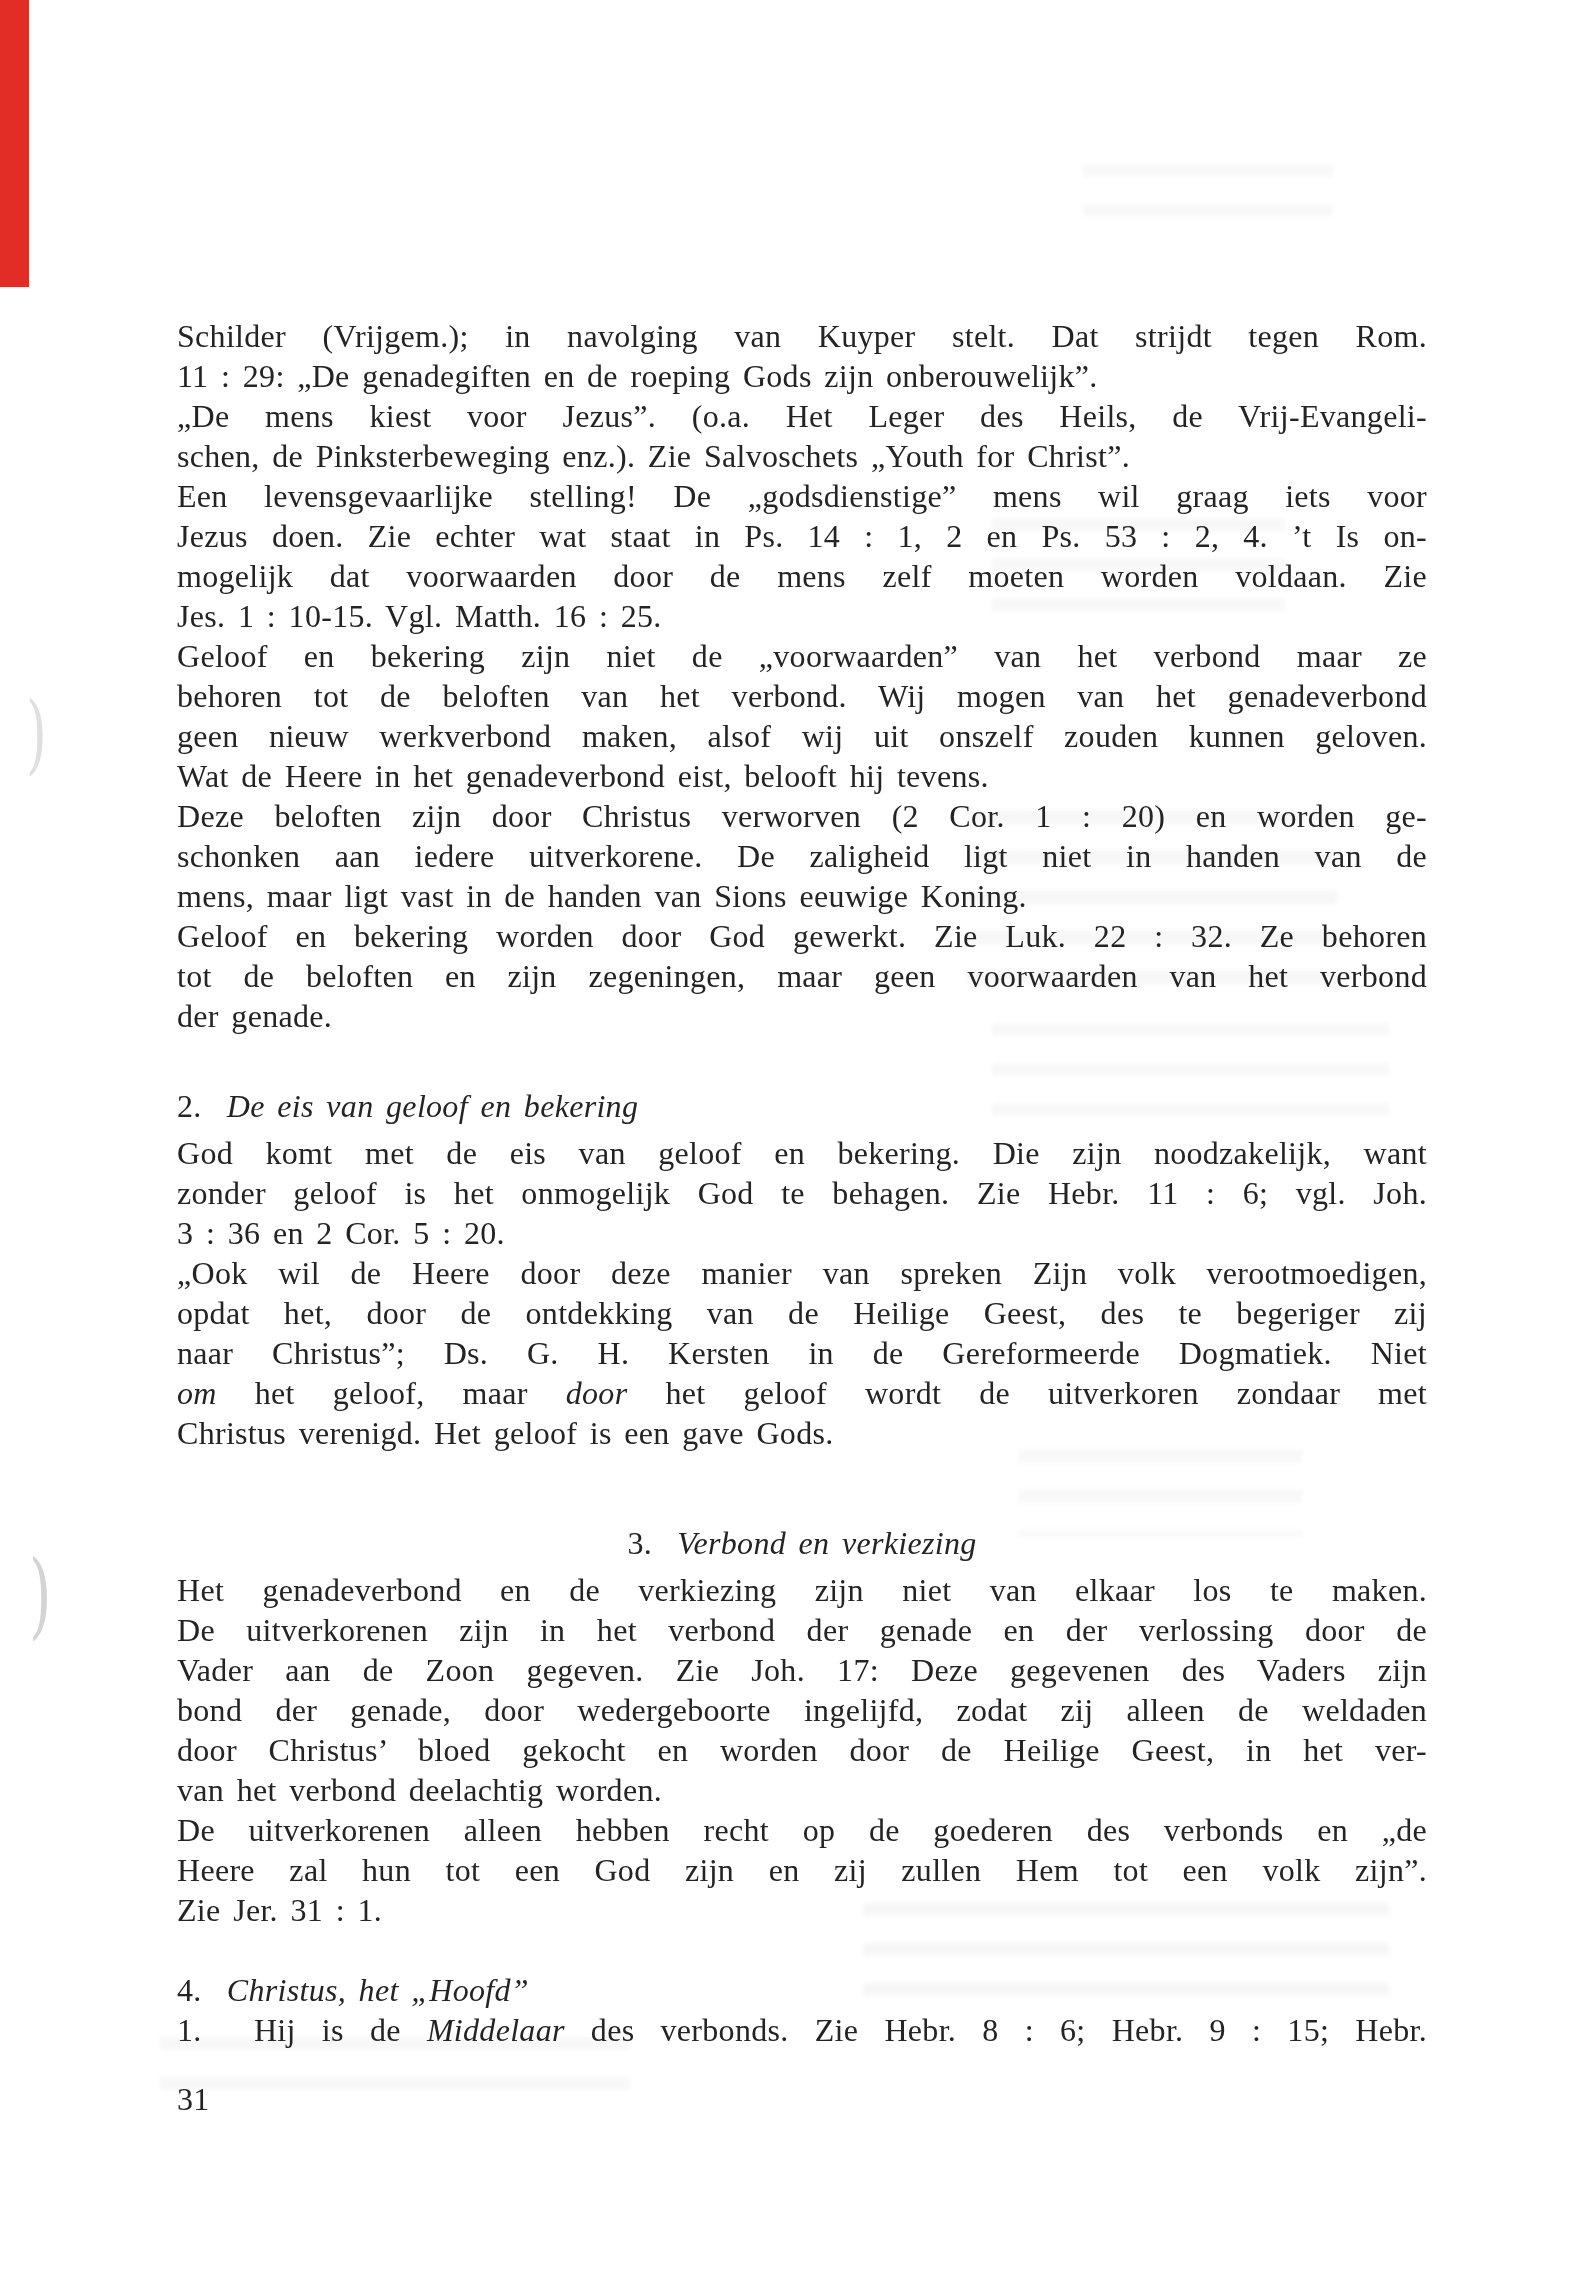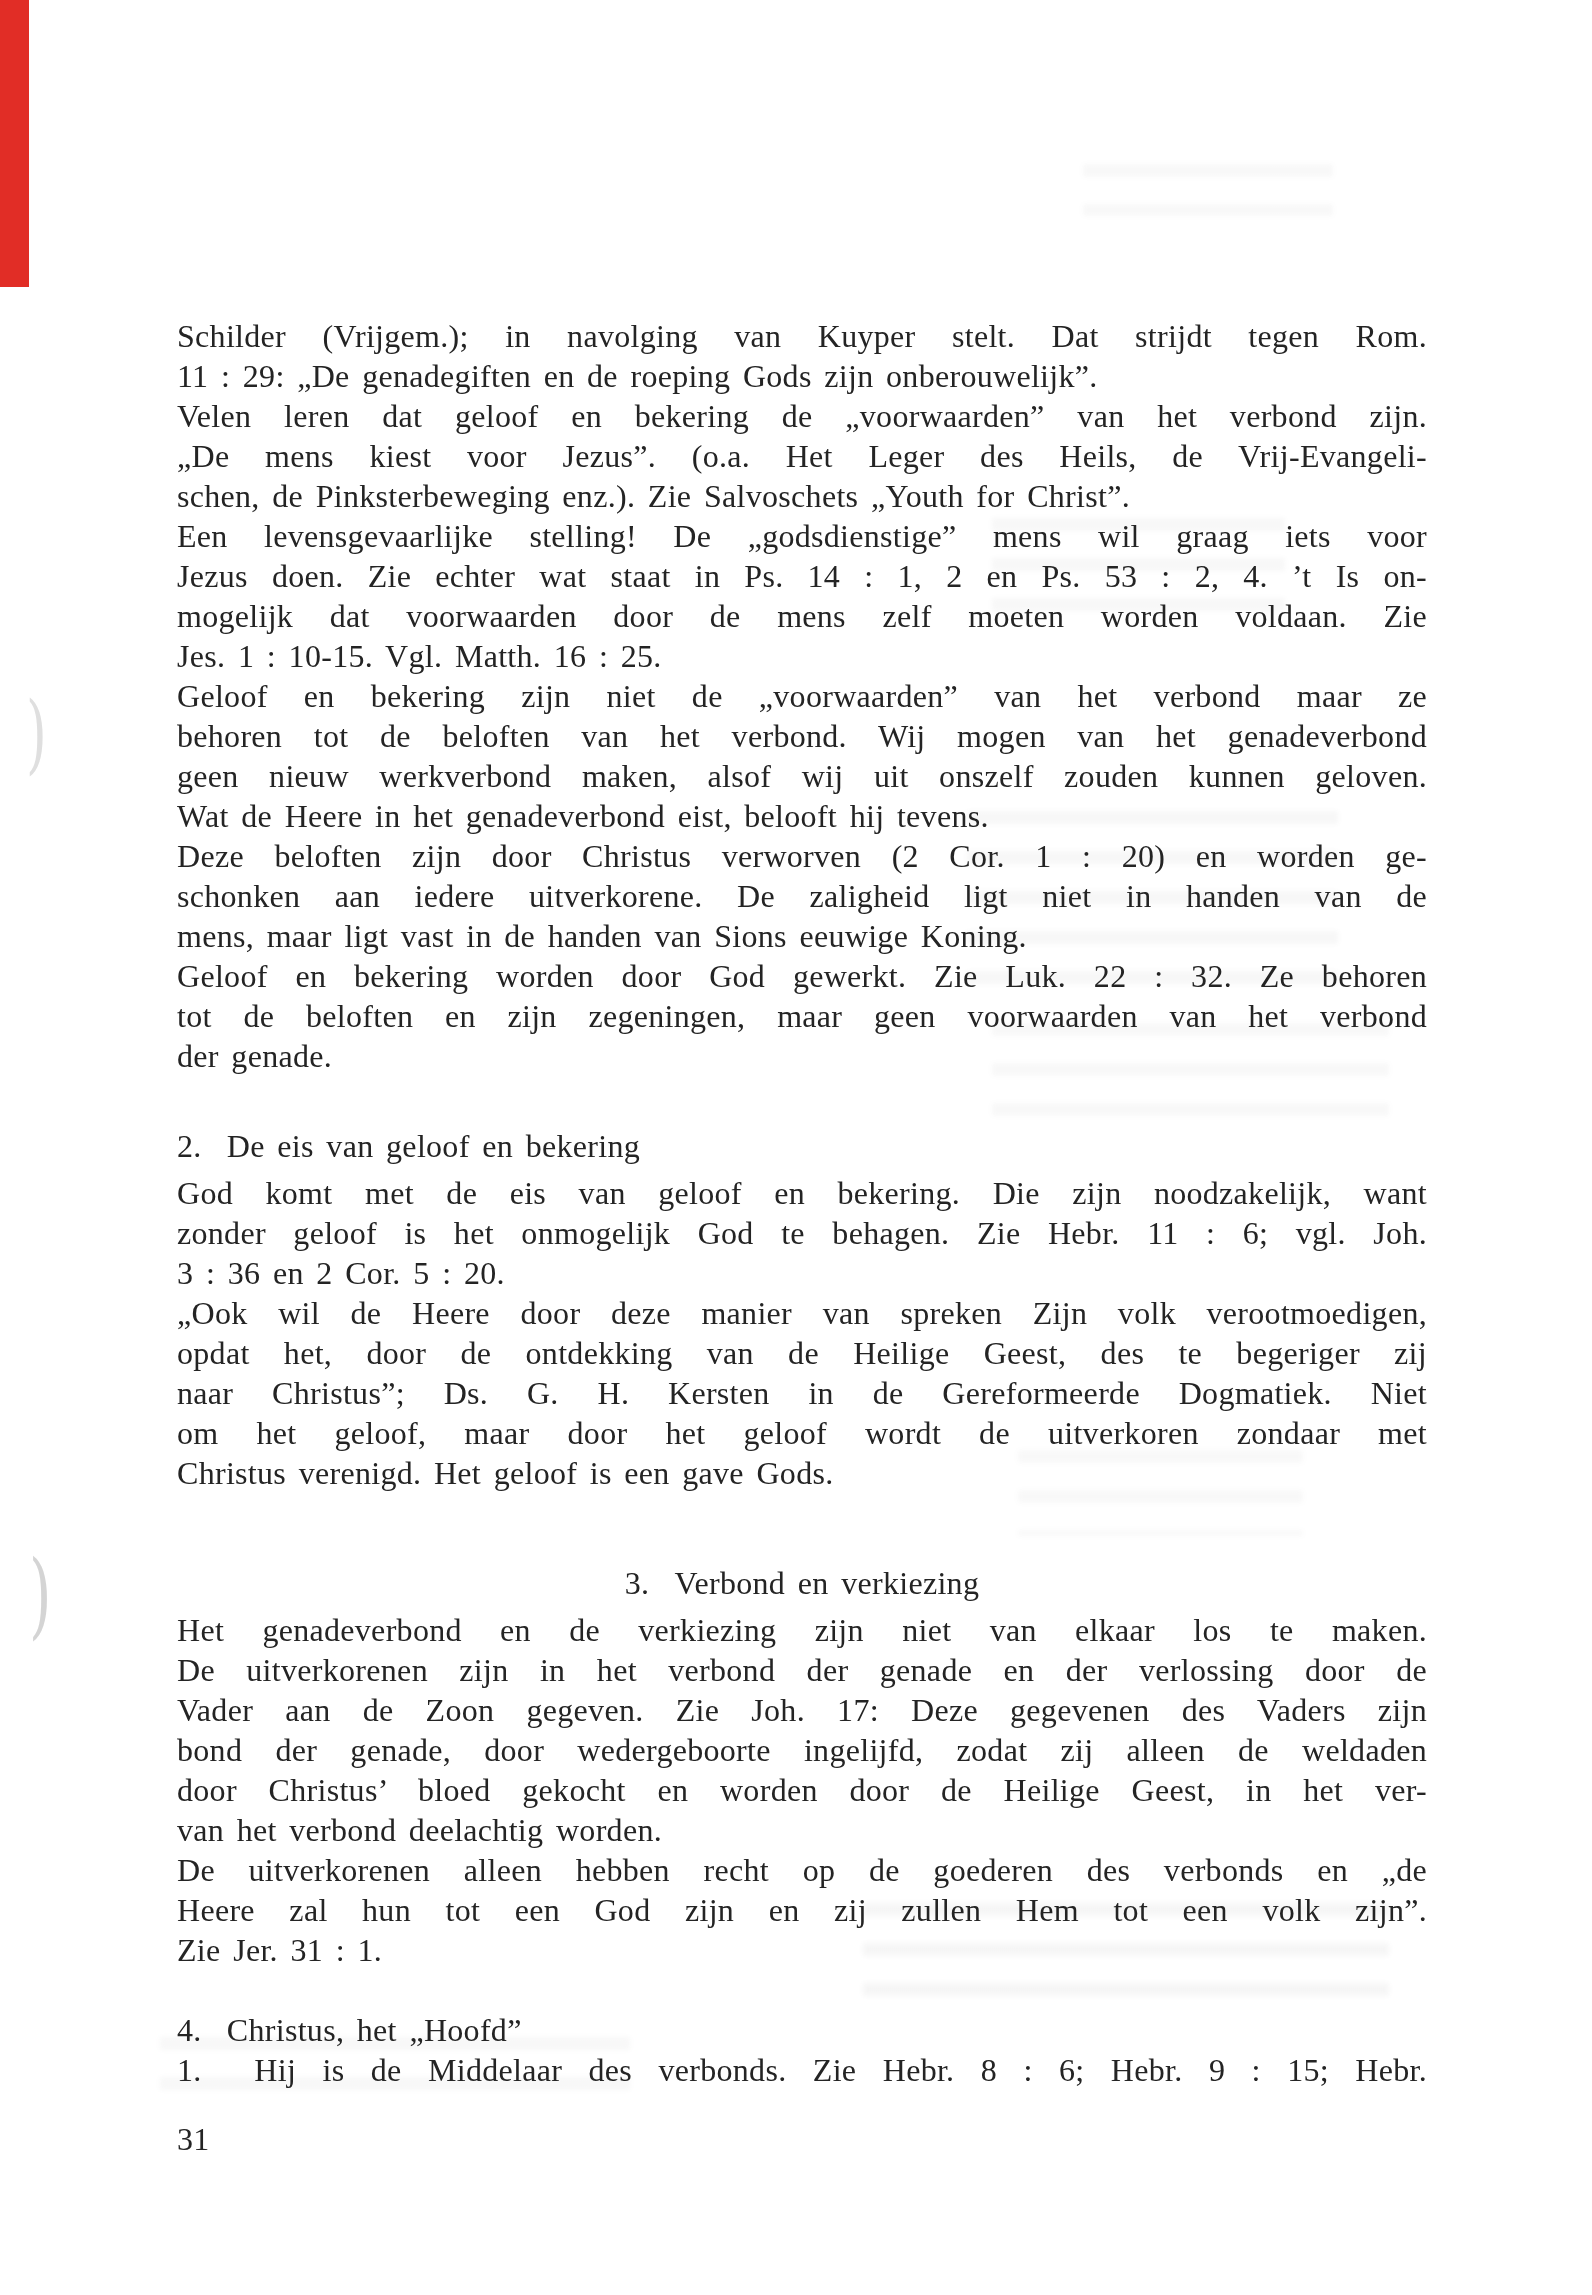--- a/index.html
+++ b/index.html
@@ -54,21 +54,21 @@
     width: 1250px;
     font-size: 32px;
     line-height: 40px;
     color: #242424;
     letter-spacing: 0.3px;
     word-spacing: 4.3px;
     filter: blur(0.3px);
   }
   .line { min-height: 40px; text-align: left; }
   .line.j { text-align: justify; text-align-last: justify; }
-  .line .it { }
+  .line .it { font-style: italic; }
   .page-number {
     width: 100%;
     margin-top: 29px;
     text-align: left;
   }
 </style>
 </head>
 <body>
 
 <div class="page" style="background: rgb(255, 255, 255);">
@@ -83,21 +83,20 @@
   <div class="smudge s3"></div>
   <div class="smudge s4"></div>
   <div class="smudge s5"></div>
   <div class="smudge s6"></div>
   <div class="smudge s7"></div>
 
   <div class="text-block" style="color: rgb(36, 36, 36);">
 
     <div class="line j"><span>Schilder (Vrijgem.); in navolging van Kuyper stelt. Dat strijdt tegen Rom.</span></div>
       <div class="line"><span>11 : 29: „De genadegiften en de roeping Gods zijn onberouwelijk”.</span></div>
-      <div class="line j"><span>Velen leren dat geloof en bekering de „voorwaarden” van het verbond zijn.</span></div>
       <div class="line j"><span>„De mens kiest voor Jezus”. (o.a. Het Leger des Heils, de Vrij-Evangeli-</span></div>
       <div class="line"><span>schen, de Pinksterbeweging enz.). Zie Salvoschets „Youth for Christ”.</span></div>
       <div class="line j"><span>Een levensgevaarlijke stelling! De „godsdienstige” mens wil graag iets voor</span></div>
       <div class="line j"><span>Jezus doen. Zie echter wat staat in Ps. 14 : 1, 2 en Ps. 53 : 2, 4. ’t Is on-</span></div>
       <div class="line j"><span>mogelijk dat voorwaarden door de mens zelf moeten worden voldaan. Zie</span></div>
       <div class="line"><span>Jes. 1 : 10-15. Vgl. Matth. 16 : 25.</span></div>
       <div class="line j"><span>Geloof en bekering zijn niet de „voorwaarden” van het verbond maar ze</span></div>
       <div class="line j"><span>behoren tot de beloften van het verbond. Wij mogen van het genadeverbond</span></div>
       <div class="line j"><span>geen nieuw werkverbond maken, alsof wij uit onszelf zouden kunnen geloven.</span></div>
       <div class="line"><span>Wat de Heere in het genadeverbond eist, belooft hij tevens.</span></div>

